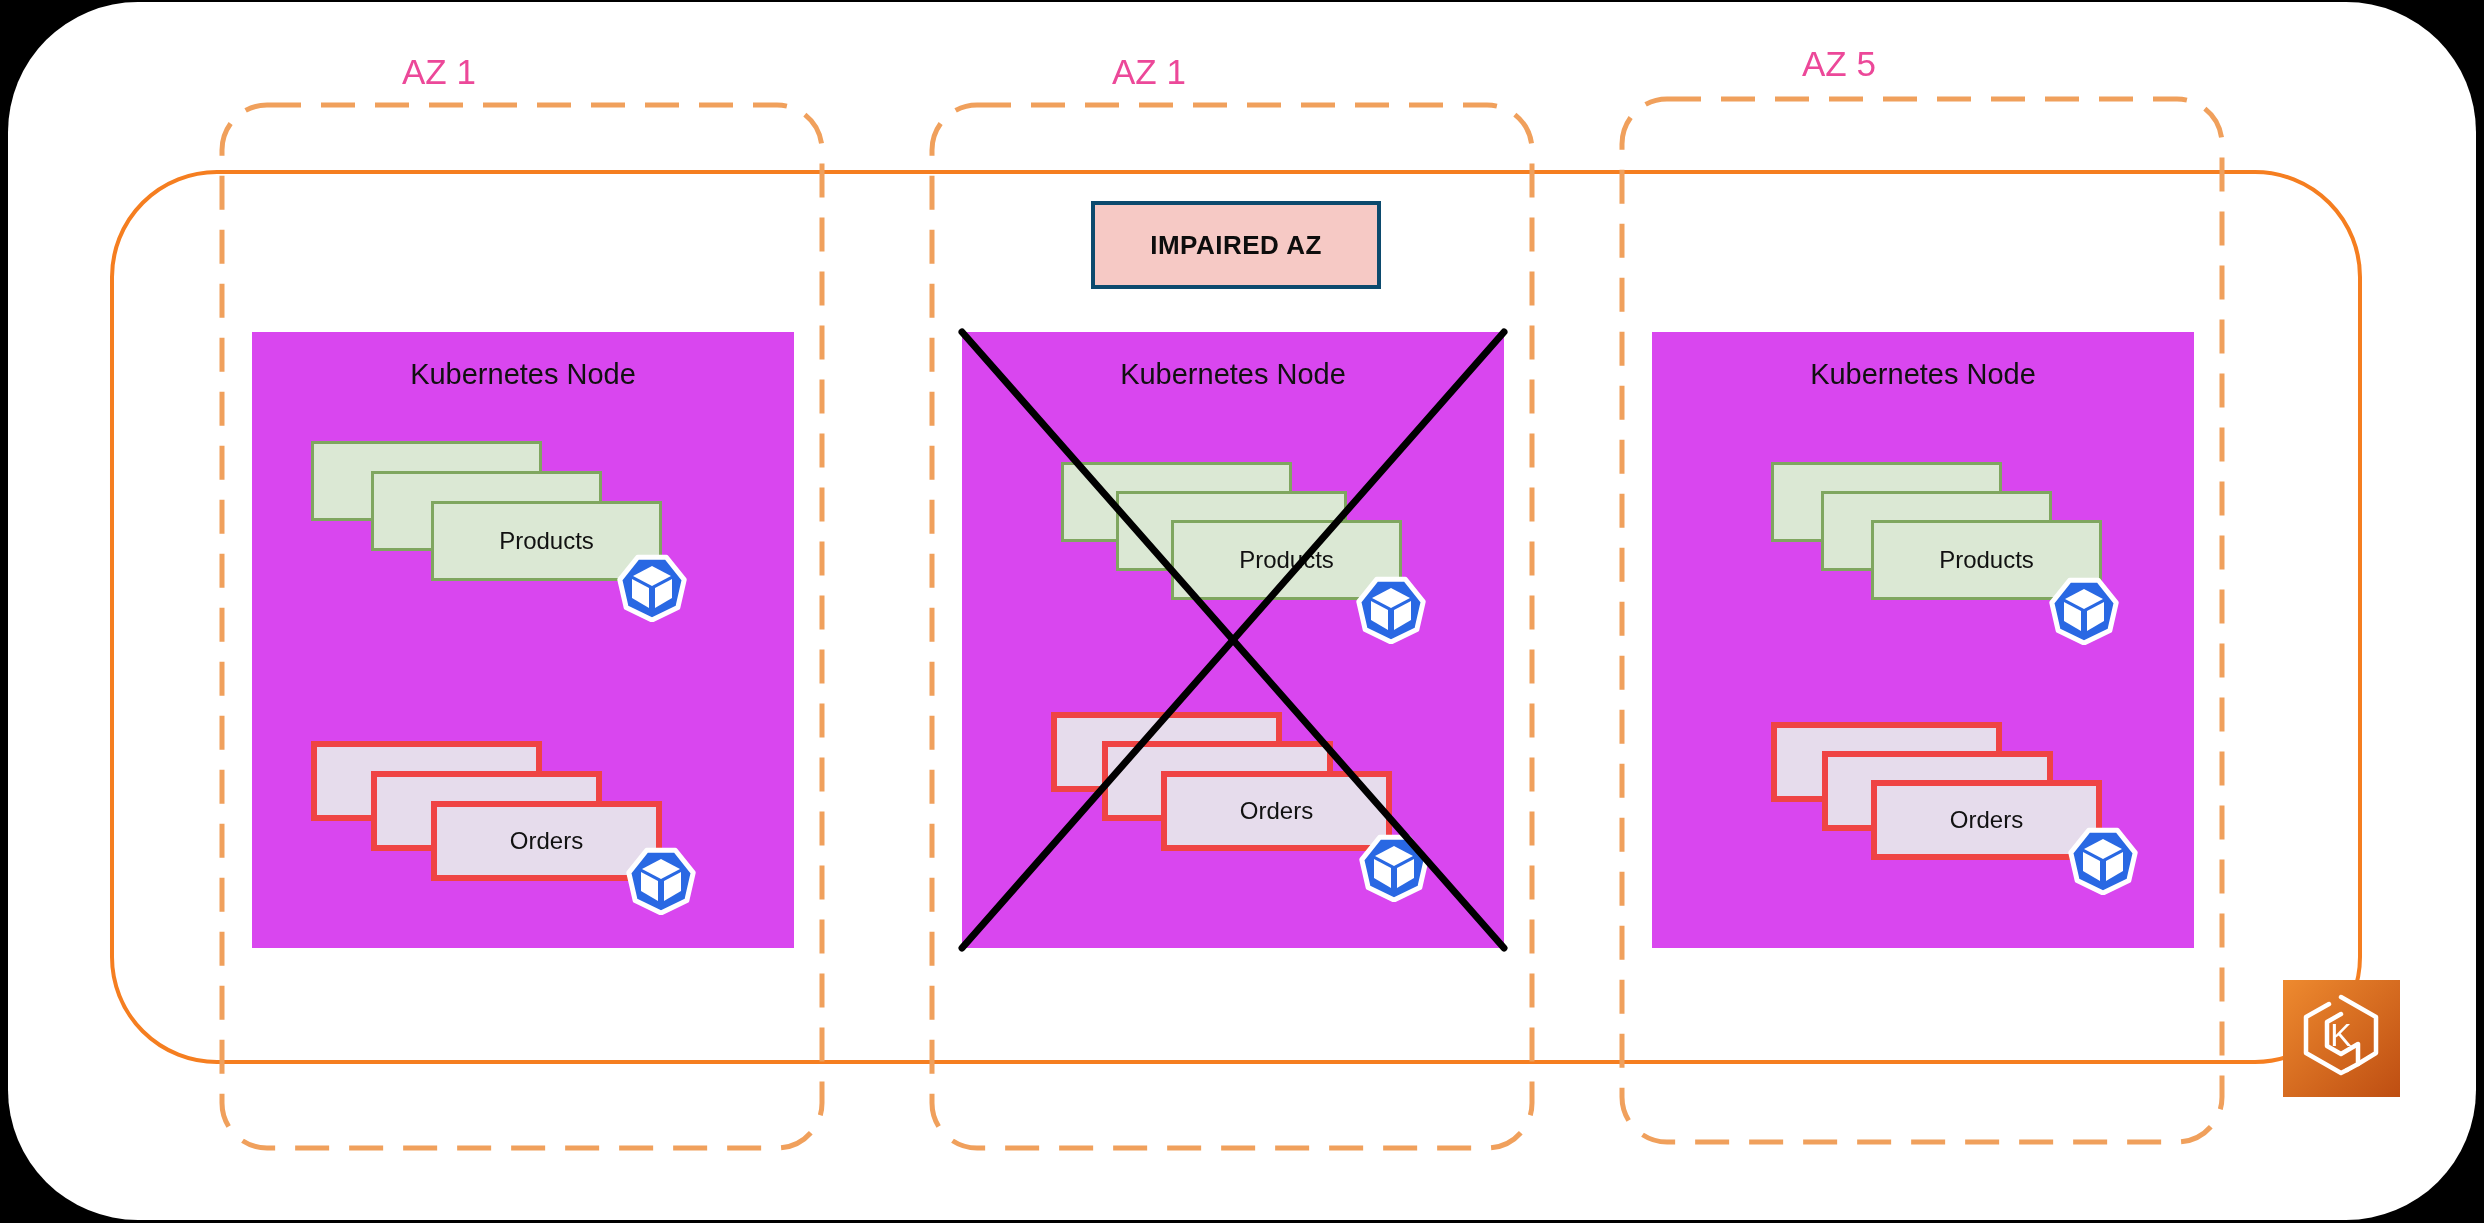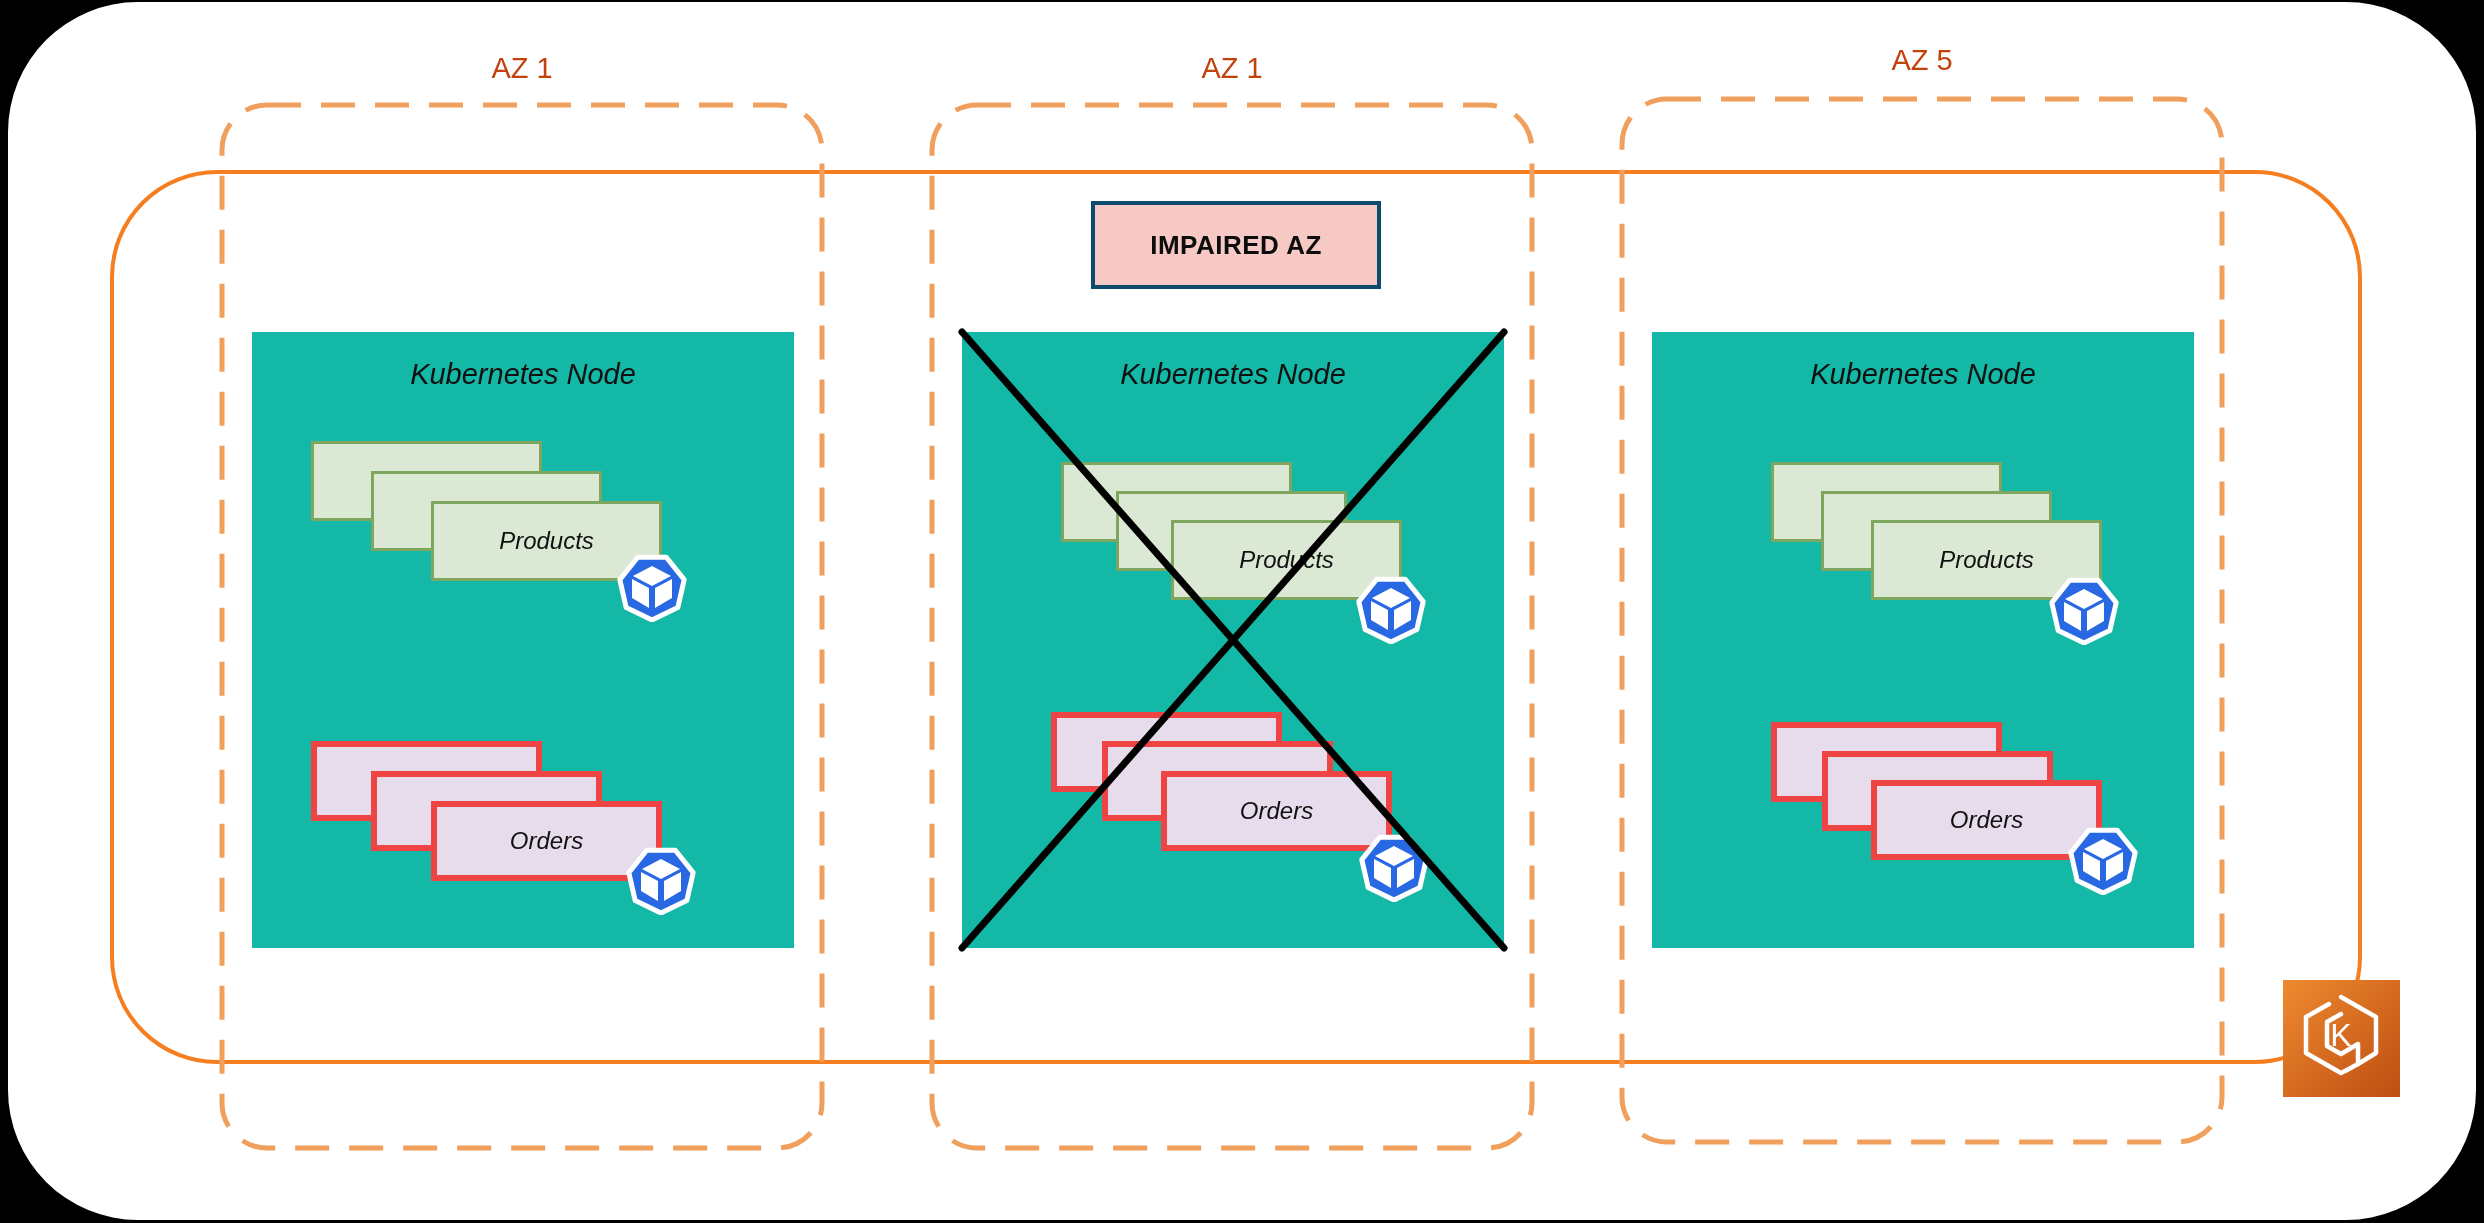--- a/index.html
+++ b/index.html
@@ -2,26 +2,26 @@
 <html><head>
 <meta charset="utf-8">
 <style>
   html,body{margin:0;padding:0;background:#000;}
   body{width:2484px;height:1223px;position:relative;font-family:"Liberation Sans",sans-serif;overflow:hidden;}
   .card{position:absolute;left:8px;top:2px;width:2468px;height:1218px;background:#ffffff;border-radius:130px;}
   .layer{position:absolute;left:0;top:0;width:2484px;height:1223px;pointer-events:none;}
   .bg-lines{z-index:1;}
   .content{z-index:2;}
   .overlay{z-index:3;}
-  .az-label{position:absolute;width:240px;text-align:center;font-size:29px;color:#c2410c;}
+  .az-label{position:absolute;width:240px;font-size:35px;color:#ec4899;}
   .az1-label{left:402px;top:52px;}
   .az2-label{left:1112px;top:52px;}
   .az3-label{left:1802px;top:44px;}
   .badge{position:absolute;left:1091px;top:201px;width:282px;height:80px;background:#F6C9C5;border:4px solid #0c4a6e;display:flex;align-items:center;justify-content:center;font-size:26px;font-weight:bold;color:#0d0d0d;letter-spacing:.5px;}
-  .node{position:absolute;width:542px;height:616px;background:#14b8a6;font-style:italic;}
+  .node{position:absolute;width:542px;height:616px;background:#d946ef;}
   .node-az1{left:252px;top:332px;}
   .node-az2{left:962px;top:332px;}
   .node-az3{left:1652px;top:332px;}
   .node-title{position:absolute;left:0;top:26px;width:100%;text-align:center;font-size:29px;color:#111;}
   .pod-rect{position:absolute;width:231px;height:80px;box-sizing:border-box;}
   .pod-green{background:#DBE8D4;border:3px solid #7FA65F;}
   .pod-purple{background:#E6DCEC;border:6px solid #ef4444;}
   .pod-front{display:flex;align-items:center;justify-content:center;font-size:24px;color:#111;}
   .pod-icon{position:absolute;width:72px;height:72px;}
   .eks-icon{position:absolute;left:2283px;top:980px;width:117px;height:117px;z-index:4;}

